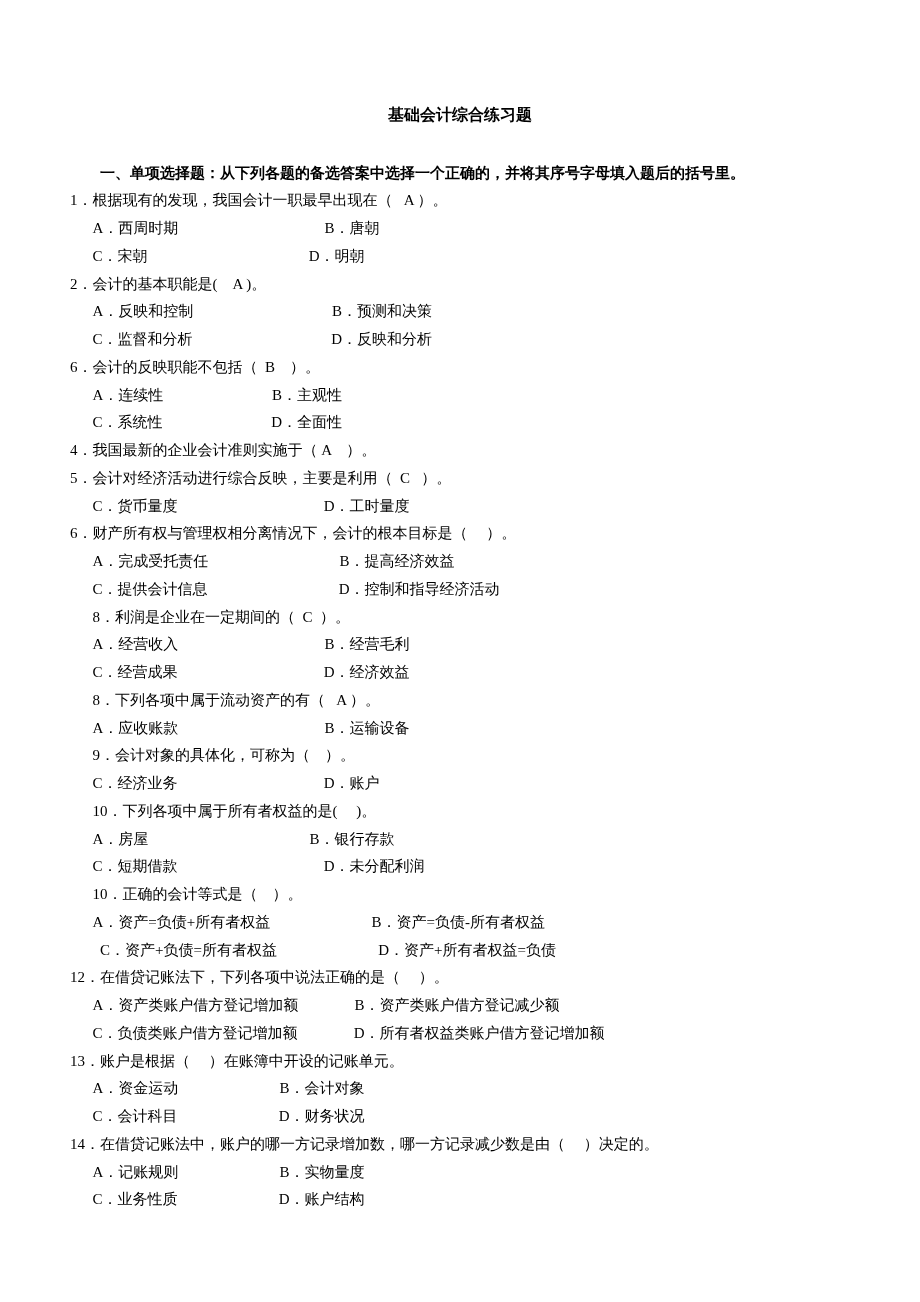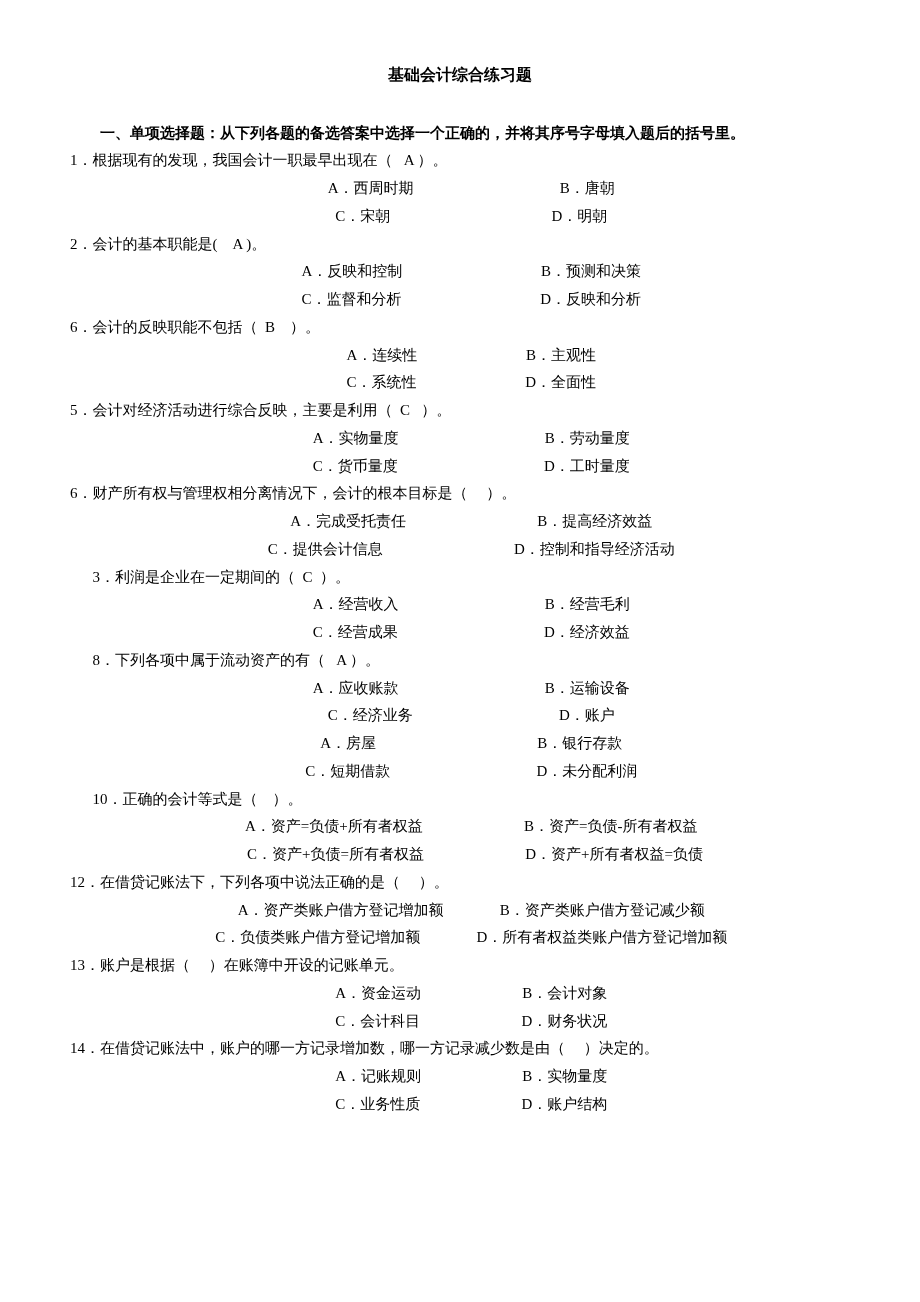--- a/index.html
+++ b/index.html
@@ -11,27 +11,28 @@
     margin: 0;
     padding: 60px 70px 40px 70px;
     width: 920px;
     box-sizing: border-box;
   }
   .title {
     text-align: center;
     font-weight: bold;
     font-size: 16px;
     margin-bottom: 30px;
+    margin-top: 40px;
   }
   .section-head {
     font-weight: bold;
     text-indent: 2em;
   }
   .q-row { white-space: pre; }
-  .opt-row { white-space: pre; text-align: center; }
+  .opt-row { white-space: pre; }
   .indent1 { padding-left: 1.5em; }
   .page { position: relative; min-height: 1302px; }
 </style>
 </head>
 <body>
 
 <div class="page">
 
   <div class="title">基础会计综合练习题</div>
 
@@ -40,32 +41,34 @@
   <div id="questions">
       <div class="q-row">1．根据现有的发现，我国会计一职最早出现在（   A ）。</div>
       <div class="opt-row indent1">A．西周时期                                       B．唐朝</div>
       <div class="opt-row indent1">C．宋朝                                           D．明朝</div>
       <div class="q-row">2．会计的基本职能是(    A )。</div>
       <div class="opt-row indent1">A．反映和控制                                     B．预测和决策</div>
       <div class="opt-row indent1">C．监督和分析                                     D．反映和分析</div>
       <div class="q-row">6．会计的反映职能不包括（  B    ）。</div>
       <div class="opt-row indent1">A．连续性                             B．主观性</div>
       <div class="opt-row indent1">C．系统性                             D．全面性</div>
+      <div class="q-row">4．我国最新的企业会计准则实施于（ A    ）。</div>
       <div class="q-row">5．会计对经济活动进行综合反映，主要是利用（  C   ）。</div>
-      <div class="opt-row indent1">A．实物量度                                       B．劳动量度</div>
       <div class="opt-row indent1">C．货币量度                                       D．工时量度</div>
       <div class="q-row">6．财产所有权与管理权相分离情况下，会计的根本目标是（     ）。</div>
       <div class="opt-row indent1">A．完成受托责任                                   B．提高经济效益</div>
       <div class="opt-row indent1">C．提供会计信息                                   D．控制和指导经济活动</div>
-      <div class="q-row indent1">3．利润是企业在一定期间的（  C  ）。</div>
+      <div class="q-row indent1">8．利润是企业在一定期间的（  C  ）。</div>
       <div class="opt-row indent1">A．经营收入                                       B．经营毛利</div>
       <div class="opt-row indent1">C．经营成果                                       D．经济效益</div>
       <div class="q-row indent1">8．下列各项中属于流动资产的有（   A ）。</div>
       <div class="opt-row indent1">A．应收账款                                       B．运输设备</div>
+      <div class="q-row indent1">9．会计对象的具体化，可称为（    ）。</div>
       <div class="opt-row indent1">C．经济业务                                       D．账户</div>
+      <div class="q-row indent1">10．下列各项中属于所有者权益的是(     )。</div>
       <div class="opt-row indent1">A．房屋                                           B．银行存款</div>
       <div class="opt-row indent1">C．短期借款                                       D．未分配利润</div>
       <div class="q-row indent1">10．正确的会计等式是（    ）。</div>
       <div class="opt-row indent1">A．资产=负债+所有者权益                           B．资产=负债-所有者权益</div>
       <div class="opt-row indent1">  C．资产+负债=所有者权益                           D．资产+所有者权益=负债</div>
       <div class="q-row">12．在借贷记账法下，下列各项中说法正确的是（     ）。</div>
       <div class="opt-row indent1">A．资产类账户借方登记增加额               B．资产类账户借方登记减少额</div>
       <div class="opt-row indent1">C．负债类账户借方登记增加额               D．所有者权益类账户借方登记增加额</div>
       <div class="q-row">13．账户是根据（     ）在账簿中开设的记账单元。</div>
       <div class="opt-row indent1">A．资金运动                           B．会计对象</div>

